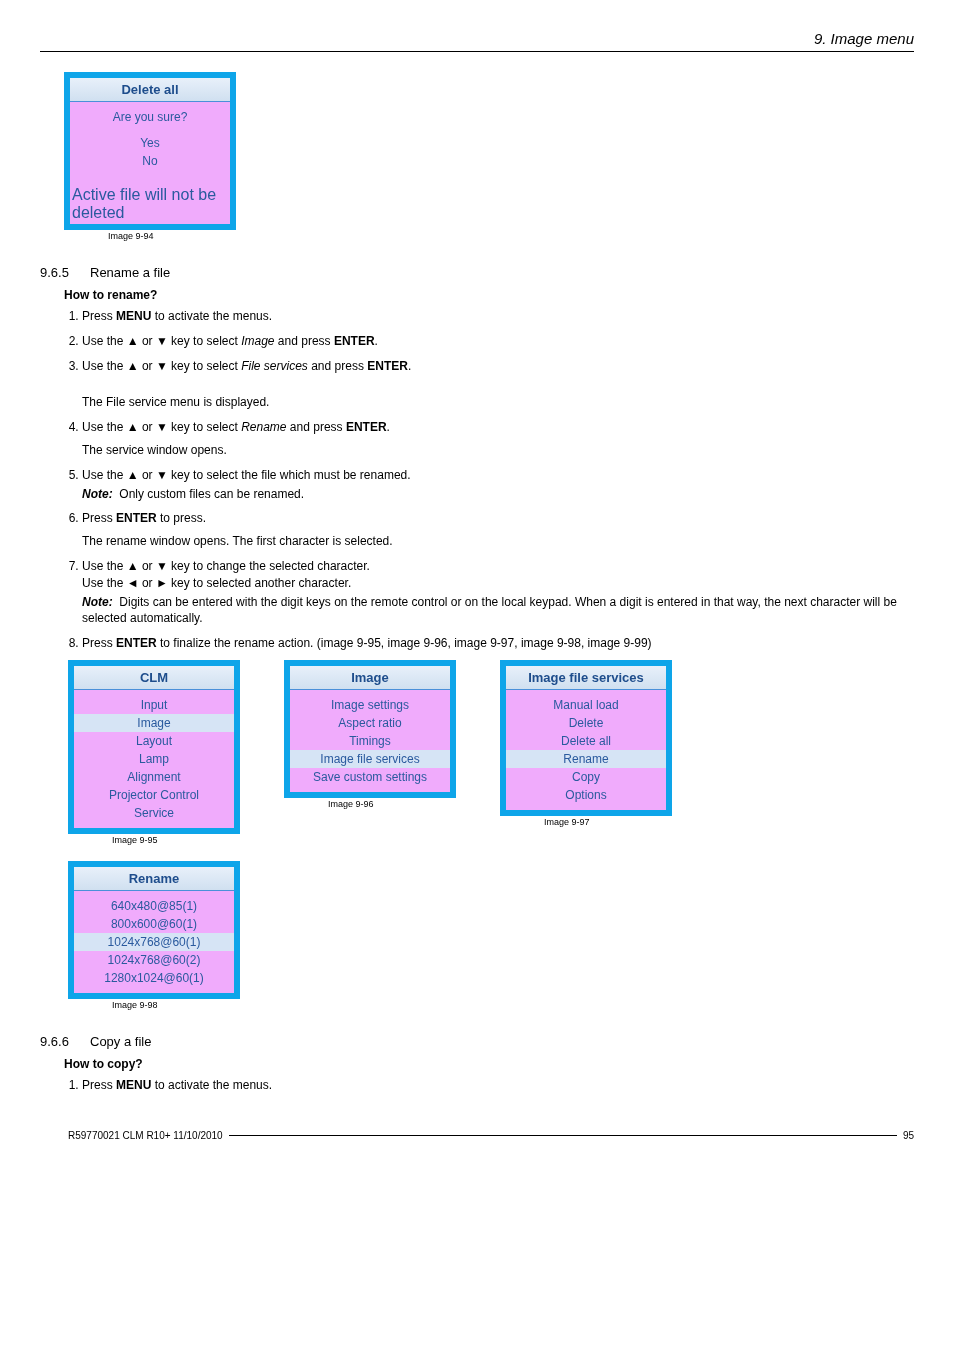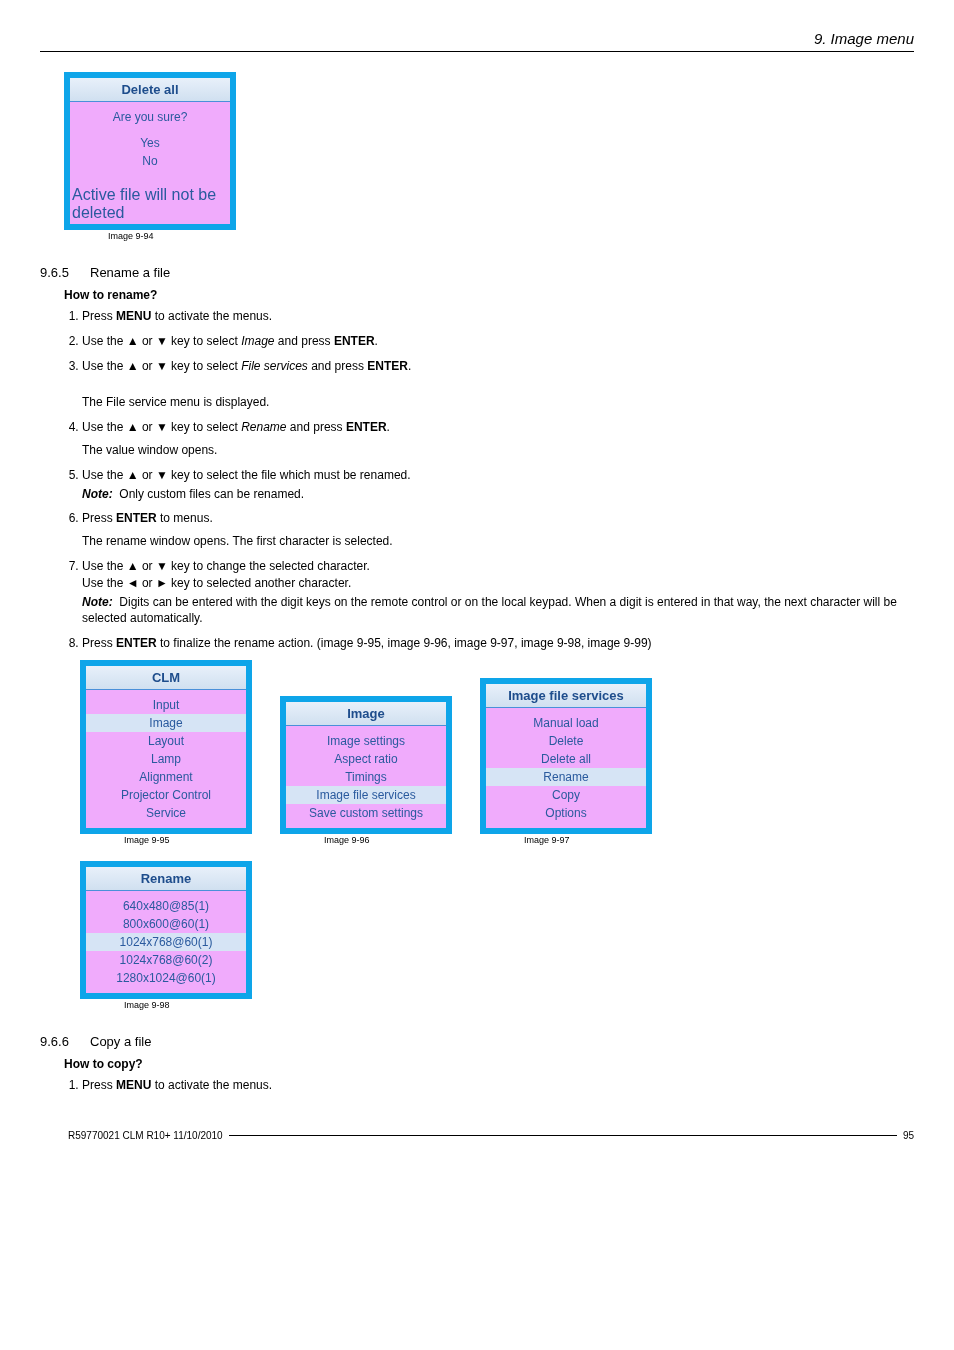--- a/index.html
+++ b/index.html
@@ -82,24 +82,24 @@
     margin-top: 2px;
   }
   .note-label {
     font-style: italic;
     font-weight: bold;
   }
   .note-text {
   }
   .images-row {
     display: flex;
-    gap: 28px;
-    margin-left: 40px;
+    gap: 44px;
+    margin-left: 28px;
     margin-top: 8px;
-    align-items: flex-end;
+    align-items: flex-start;
   }
   .img-col {
     display: flex;
     flex-direction: column;
   }
   .footer {
     margin-top: 36px;
     font-size: 10px;
     display: flex;
     align-items: center;
@@ -138,26 +138,26 @@
 </div>
 <div class="subheading">How to rename?</div>
 
 <ol>
   <li><span>Press </span><b>MENU</b><span> to activate the menus.</span></li>
   <li><span>Use the ▲ or ▼ key to select </span><i>Image</i><span> and press </span><b>ENTER</b><span>.</span></li>
   <li><span>Use the ▲ or ▼ key to select </span><i>File services</i><span> and press </span><b>ENTER</b><span>.</span>
     <div class="sub-note" style="margin-top:20px;">The File service menu is displayed.</div>
   </li>
   <li><span>Use the ▲ or ▼ key to select </span><i>Rename</i><span> and press </span><b>ENTER</b><span>.</span>
-    <div class="sub-note" style="margin-top:6px;">The value window opens.</div>
+    <div class="sub-note" style="margin-top:6px;">The service window opens.</div>
   </li>
   <li><span>Use the ▲ or ▼ key to select the file which must be renamed.</span>
     <div class="sub-note"><span class="note-label">Note:</span>&nbsp;&nbsp;<span class="note-text">Only custom files can be renamed.</span></div>
   </li>
-  <li><span>Press </span><b>ENTER</b><span> to menus.</span>
+  <li><span>Press </span><b>ENTER</b><span> to press.</span>
     <div class="sub-note" style="margin-top:6px;">The rename window opens. The first character is selected.</div>
   </li>
   <li><span>Use the ▲ or ▼ key to change the selected character.</span><br>
     <span>Use the ◄ or ► key to selected another character.</span>
     <div class="sub-note"><span class="note-label">Note:</span>&nbsp;&nbsp;<span class="note-text">Digits can be entered with the digit keys on the remote control or on the local keypad. When a digit is entered in that way, the next character will be selected automatically.</span></div>
   </li>
   <li><span>Press </span><b>ENTER</b><span> to finalize the rename action. (image 9-95, image 9-96, image 9-97, image 9-98, image 9-99)</span></li>
 </ol>
 
 <div class="images-row">

